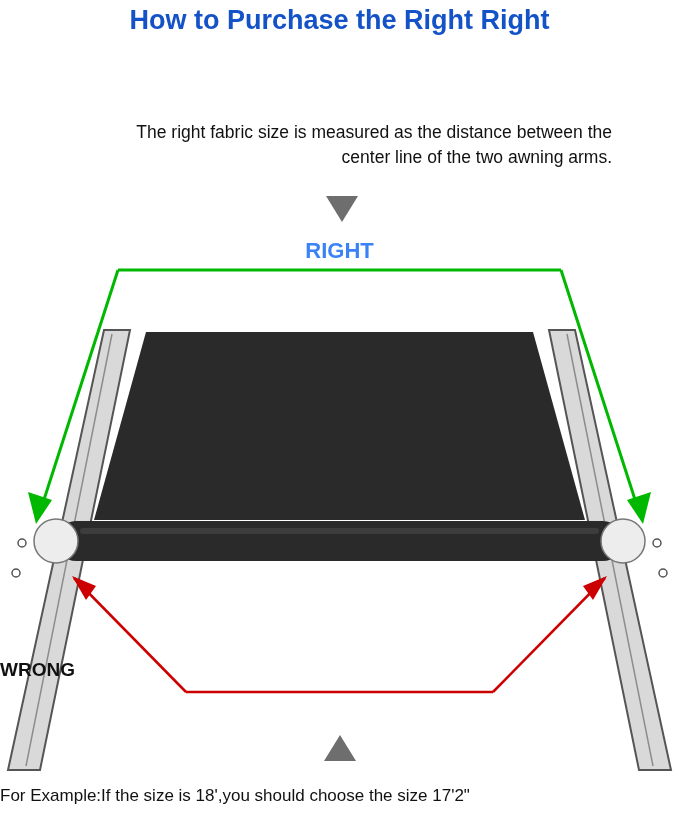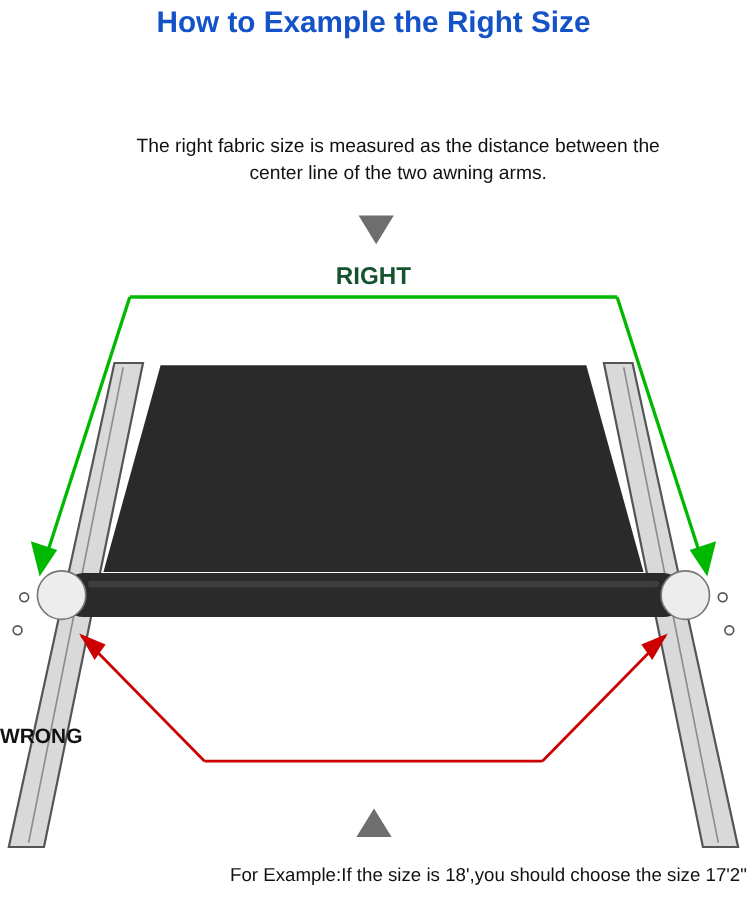--- a/index.html
+++ b/index.html
@@ -33,65 +33,65 @@
     line-height: 40px;
   }
   .intro {
     position: absolute;
     top: 120px;
     left: 112px;
     width: 500px;
     font-size: 17.5px;
     color: #111111;
     line-height: 25px;
-    text-align: center;
+    text-align: right;
   }
   .label-right {
     position: absolute;
     top: 238px;
     left: 0;
     width: 679px;
     text-align: center;
     font-size: 22px;
     font-weight: bold;
-    color: #14532d;
+    color: #3b82f6;
   }
   .label-wrong {
     position: absolute;
     top: 659px;
     left: 0;
     width: 679px;
     text-align: left;
     font-size: 19px;
     font-weight: bold;
     color: #111111;
   }
   .example {
     position: absolute;
     top: 786px;
     left: 0;
     width: 679px;
-    text-align: right;
+    text-align: left;
     font-size: 17px;
     color: #111111;
   }
   svg.diagram {
     position: absolute;
     top: 0;
     left: 0;
     width: 679px;
     height: 815px;
   }
 </style>
 </head>
 <body>
 
 <div id="page">
 
-  <div class="title">How to Example the Right Size</div>
+  <div class="title">How to Purchase the Right Right</div>
 
   <div class="intro">The right fabric size is measured as the distance between the center line of the two awning arms.</div>
 
   <svg class="diagram" viewBox="0 0 679 815">
 
     <polygon points="326,196 358,196 342,222" fill="#6e6e6e"></polygon>
 
     <g stroke="#00b800" stroke-width="3" fill="none">
       <line x1="118" y1="270" x2="561" y2="270"></line>
       <line x1="118" y1="270" x2="40" y2="512"></line>

